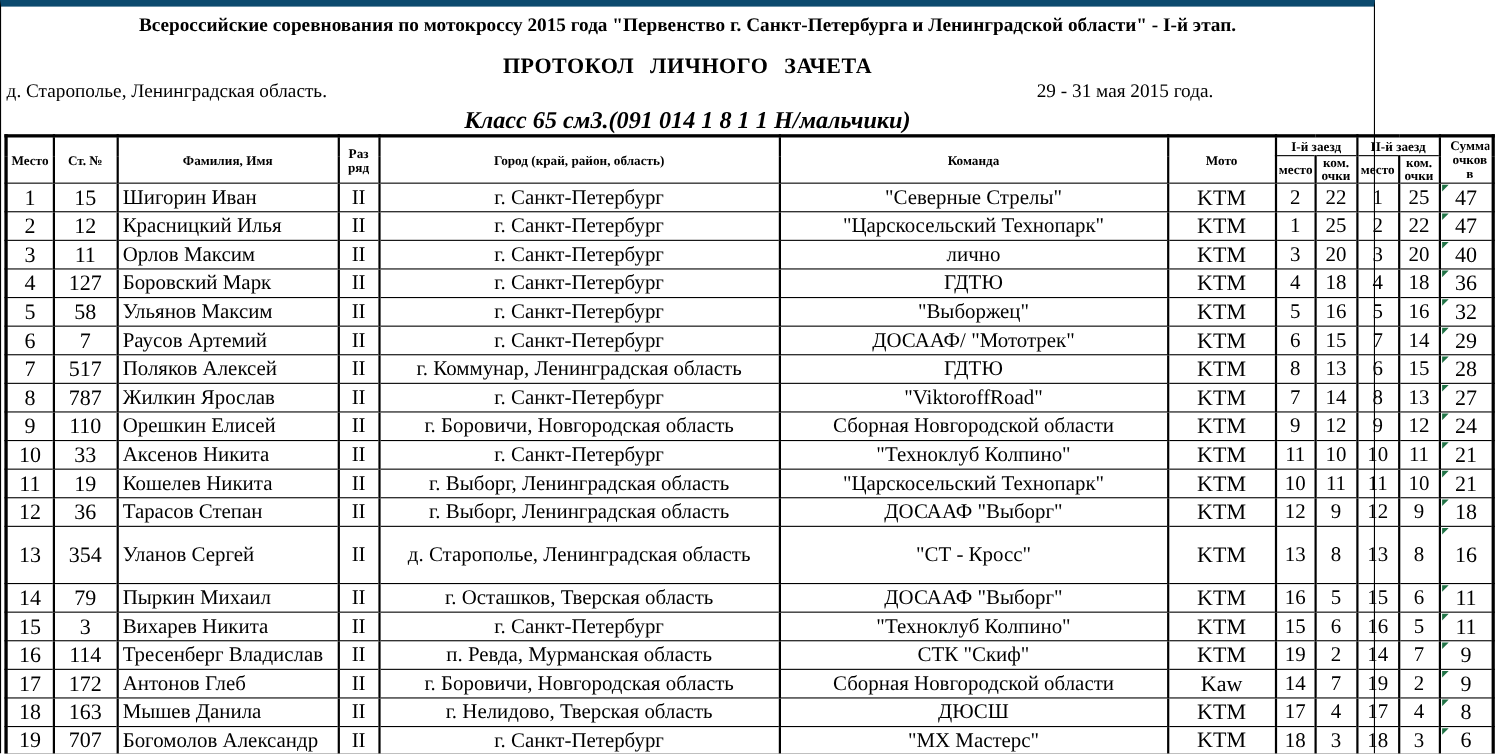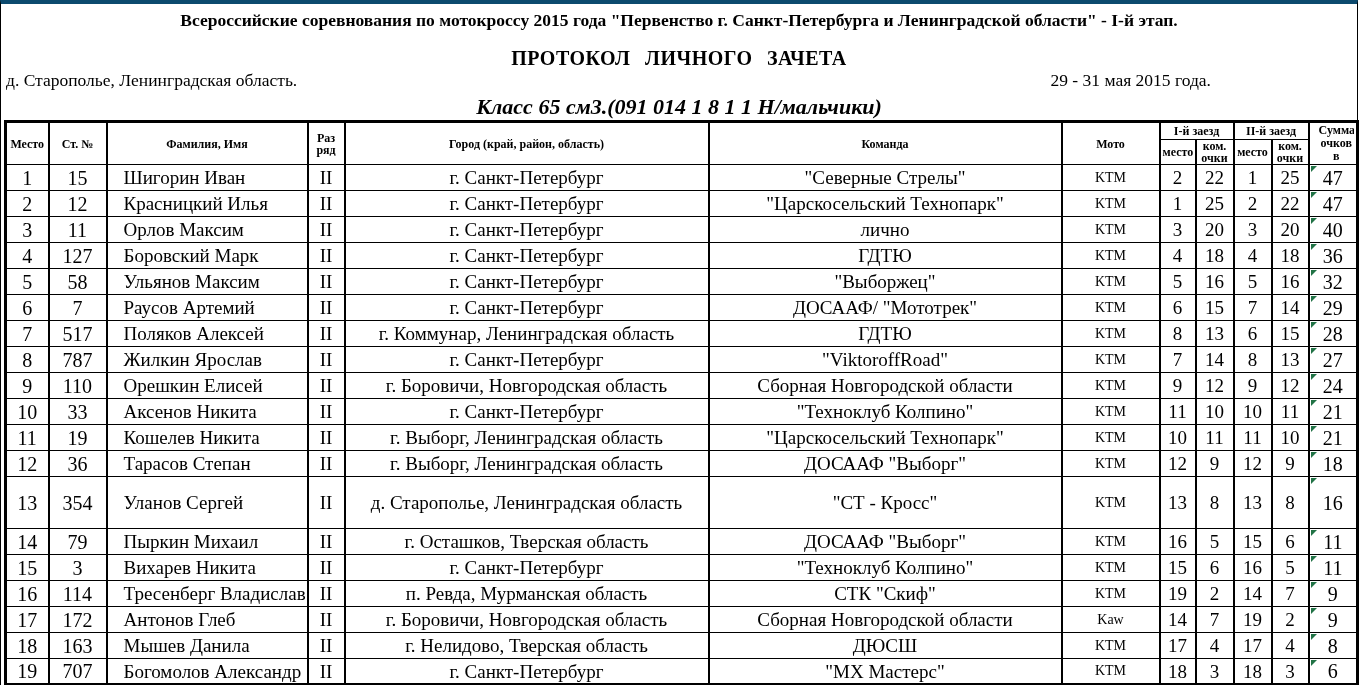--- a/index.html
+++ b/index.html
@@ -1,22 +1,22 @@
 <!DOCTYPE html>
 <html><head>
 <meta charset="utf-8">
 <style>
   html,body{margin:0;padding:0;background:#fff;}
   body{
     width:1359px;height:685px;position:relative;overflow:hidden;
     font-family:"Liberation Serif","DejaVu Serif",serif;color:#000;
   }
   .sheet{
-    position:absolute;left:0;top:0;width:1358px;height:685px;
-    border-top:4px solid #0c4a6e;border-left:1px solid #000;border-right:1px solid #000;
+    position:absolute;left:0;top:0;width:1250px;height:685px;
+    border-top:6px solid #0c4a6e;border-left:1px solid #000;border-right:1px solid #000;
     box-sizing:border-box;
   }
   .doc-title{
     position:absolute;top:6px;left:0;width:100%;
     text-align:center;font-weight:bold;font-size:17.5px;white-space:nowrap;
   }
   .doc-subtitle{
     position:absolute;top:43px;left:0;width:100%;
     text-align:center;font-weight:bold;font-size:20px;word-spacing:9px;letter-spacing:.5px;
   }
@@ -42,22 +42,22 @@
   }
   .hrow1{height:18px;}
   .hrow2{height:25px;}
   .pre{white-space:pre-line;}
   th.h-total{vertical-align:top;padding-top:1px;position:relative;}
   th.h-total .clip{height:40px;overflow:hidden;line-height:13px;margin-left:7px;}
   .protocol tbody tr{height:26px;}
   .protocol tbody tr.tall{height:52px;}
   .protocol td{font-size:19px;line-height:1;text-align:center;vertical-align:middle;}
   td.c-num{font-size:20px;}
-  td.c-name{text-align:left;padding-left:16px;font-size:19px;white-space:nowrap;}
-  td.c-moto{font-size:14px;}
+  td.c-name{text-align:left;padding-left:4px;font-size:19px;white-space:nowrap;}
+  td.c-moto{font-size:20px;}
   td.c-score{font-size:19px;}
   td.c-sum{font-size:20px;position:relative;}
   .tri{
     position:absolute;left:1px;top:1px;width:0;height:0;
     border-top:6px solid #217346;border-right:6px solid transparent;
   }
 </style>
 </head>
 <body>
 

